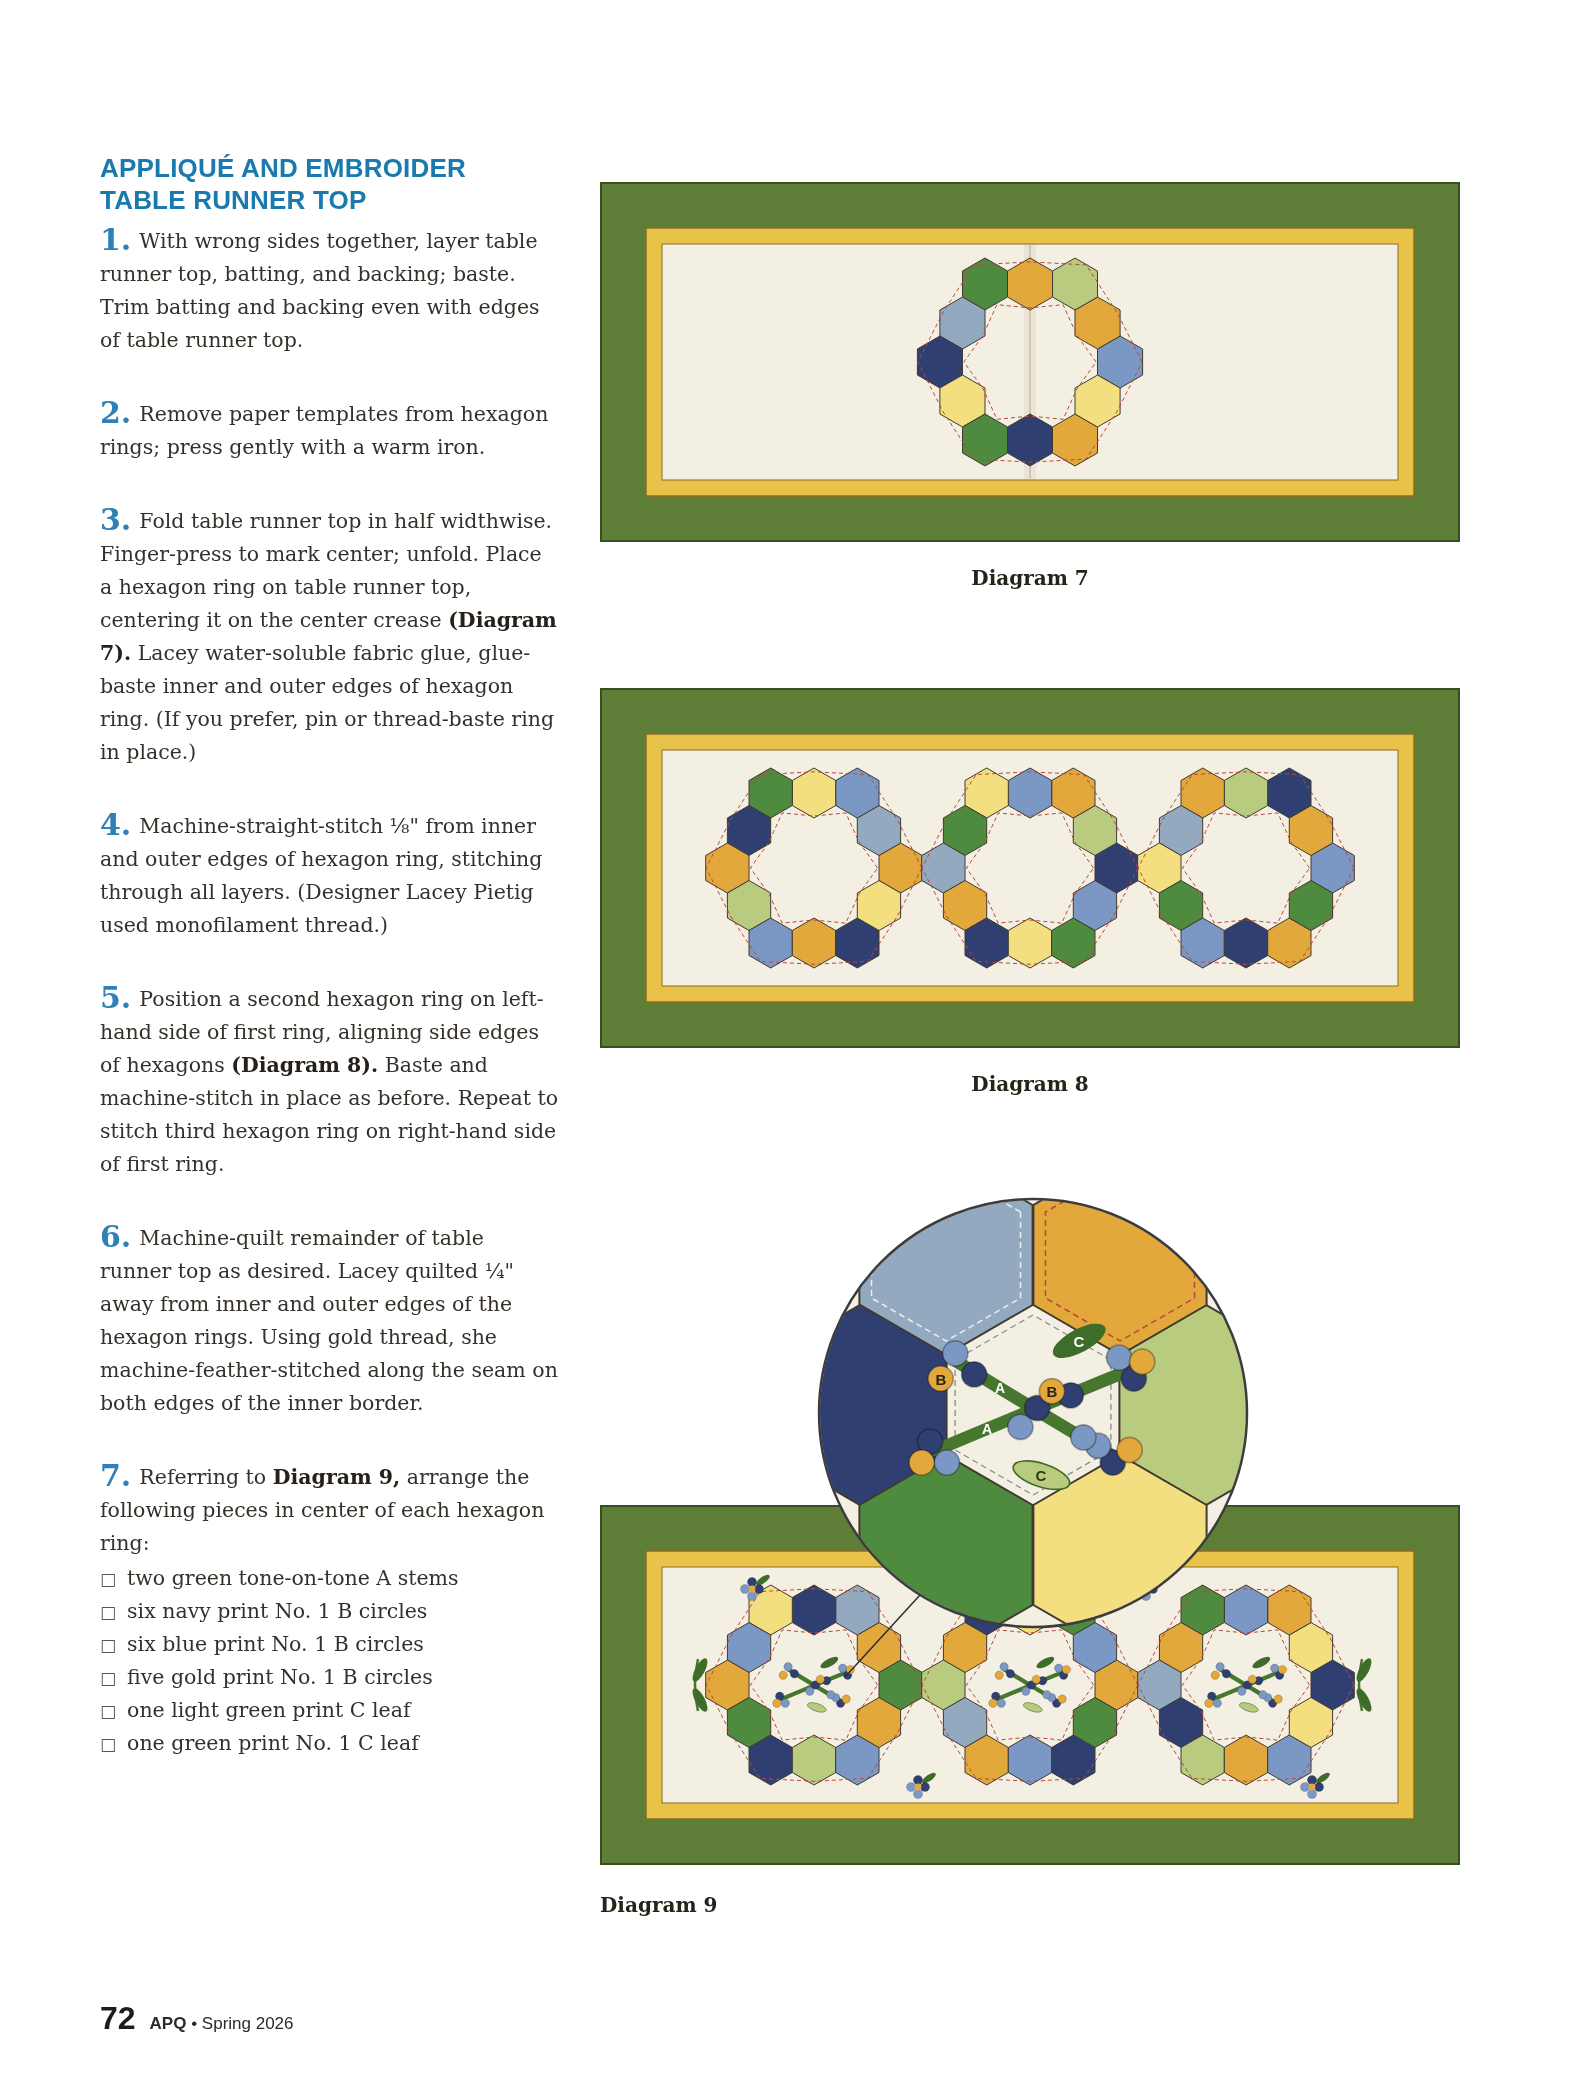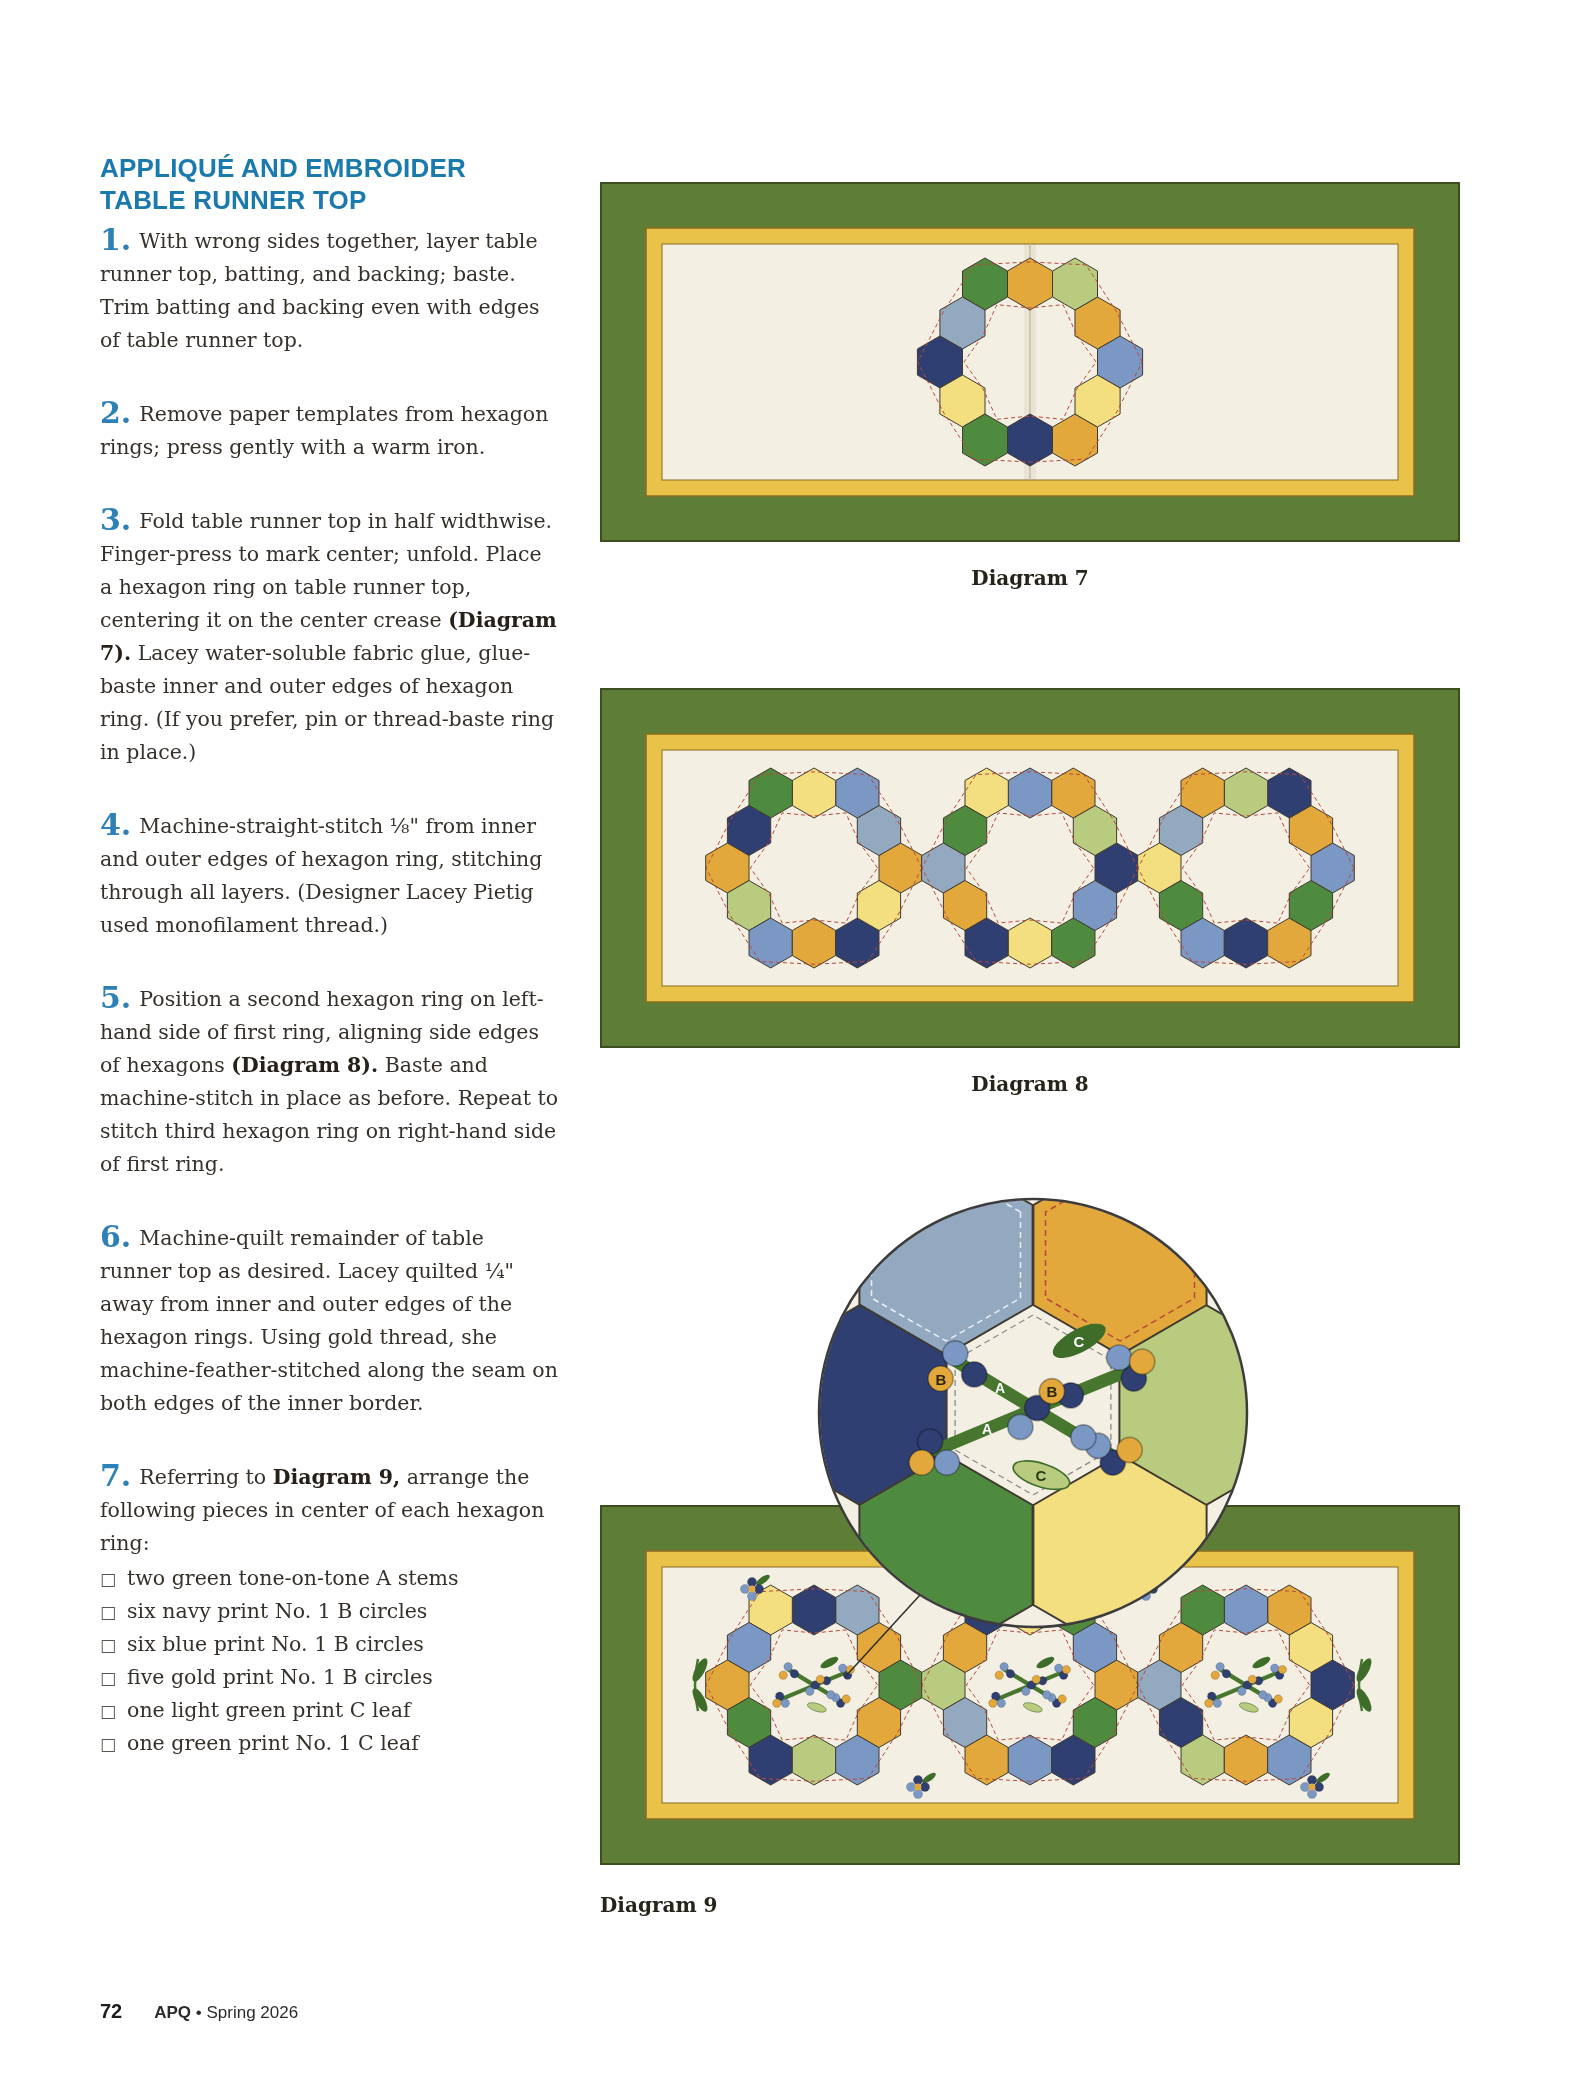--- a/index.html
+++ b/index.html
@@ -16,21 +16,21 @@
   .check-item{font-size:20.5px;line-height:33px;color:#36302a;display:flex;align-items:flex-start}
   .checkbox{color:#5a564e;margin-right:11px;font-size:17px;position:relative;top:1px}
   .right-col{position:absolute;left:600px;top:0;width:860px;height:1552px}
   .diagram{position:absolute;width:860px}
   .caption{text-align:center;font-weight:bold;font-size:20px;color:#262419;margin-top:20px;font-family:"DejaVu Serif",serif}
   #d9wrap{position:absolute;top:1195px;left:0;width:860px;height:745px}
   #d9-leader{position:absolute;left:0;top:0;pointer-events:none}
   #d9-mag{position:absolute;left:203px;top:-12px}
   #d9-caption{position:absolute;top:698px;width:100%;font-weight:bold;font-size:20px;color:#262419}
   .footer{position:absolute;left:100px;top:2000px;font-size:17px;color:#2b2b2b;font-family:"Liberation Sans",sans-serif}
-  .footer .pagenum{font-size:20px;font-weight:bold;margin-right:32px;color:#1d1d1d}
+  .footer .pagenum{font-size:32px;font-weight:bold;margin-right:14px;color:#1d1d1d}
   .footer .brand{font-weight:bold}
 </style>
 </head>
 <body>
 
 <div class="page">
 
   <div class="left-col">
     <h2 class="heading"><span>APPLIQUÉ AND EMBROIDER</span><br><span>TABLE RUNNER TOP</span></h2>
     <div id="steps">

